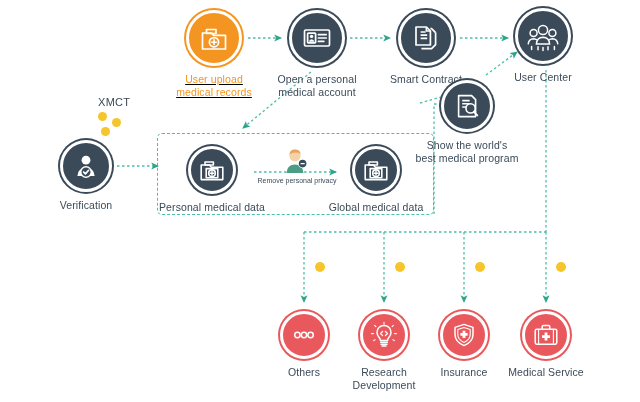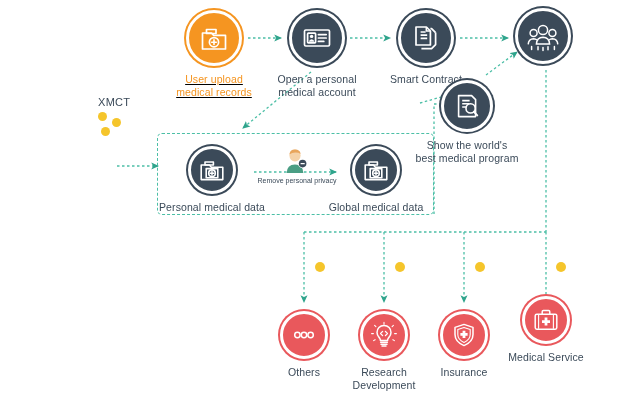--- a/index.html
+++ b/index.html
@@ -113,20 +113,31 @@
     <svg width="26" height="26" viewBox="0 0 26 26">
       <ellipse cx="12" cy="7.5" rx="5.6" ry="5.9" fill="#f5d2a8"></ellipse>
       <path d="M6.4,6.6 q0.4,-5.2 5.6,-5.2 q5.2,0 5.6,4.6 q-1.6,-1.4 -5.2,-1.4 q-3.6,0 -6,2z" fill="#e8a55c"></path>
       <path d="M3.6,25 q0.3,-8.3 8.4,-8.5 q8.1,0.2 8.4,8.5 z" fill="#4a9e84"></path>
       <circle cx="19.6" cy="15.6" r="4.6" fill="#ffffff"></circle>
       <circle cx="19.6" cy="15.6" r="3.8" fill="#3b4a59"></circle>
       <rect x="17.5" y="14.9" width="4.3" height="1.4" rx="0.5" fill="#ffffff"></rect>
     </svg>
   </div>
 
+  <div class="node" style="left:30px;top:140px;width:112px;">
+    <div class="disc dark" style="width:52px;height:52px;">
+      <svg width="30" height="30" viewBox="0 0 30 30" fill="none" stroke="#ffffff" stroke-width="1.6">
+        <circle cx="15" cy="9.2" r="4.4" fill="#ffffff" stroke="none"></circle>
+        <path d="M6.4,25 q0.4,-8 8.6,-8.2 q8.2,0.2 8.6,8.2 z" fill="#ffffff" stroke="none"></path>
+        <circle cx="15" cy="21" r="5.2" fill="#3b4a59" stroke="#ffffff" stroke-width="1.4"></circle>
+        <path d="M12.6,21 l1.8,1.9 l3.2,-3.6" stroke="#ffffff" stroke-width="1.7" stroke-linecap="round" stroke-linejoin="round" fill="none"></path>
+      </svg>
+    </div>
+    <div class="caption">Verification</div>
+  </div>
 
   <div class="node" style="left:158px;top:10px;width:112px;text-decoration:underline;">
     <div class="disc orange" style="width:56px;height:56px;">
       <svg width="32" height="32" viewBox="0 0 32 32" fill="none" stroke="#ffffff" stroke-width="1.7" stroke-linejoin="round">
         <path d="M4.5,11 h9 l2.2,2.4 h11.8 v13.6 h-23 z"></path>
         <path d="M8.5,7.5 h9.5 v4 h-9.5 z"></path>
         <circle cx="16" cy="20.2" r="4.6"></circle>
         <path d="M16,17.9 v4.6 M13.7,20.2 h4.6" stroke-width="1.6" stroke-linecap="round"></path>
       </svg>
     </div>
@@ -166,20 +177,21 @@
       <svg width="34" height="32" viewBox="0 0 34 32" fill="none" stroke="#ffffff" stroke-width="1.5">
         <circle cx="17" cy="10" r="4.6"></circle>
         <path d="M10.4,24 q0.4,-6.6 6.6,-6.8 q6.2,0.2 6.6,6.8 z"></path>
         <circle cx="7.6" cy="13" r="3.5"></circle>
         <path d="M2.2,24.4 q0.3,-5.4 5.4,-5.6 q2.1,0.1 3.4,1.2"></path>
         <circle cx="26.4" cy="13" r="3.5"></circle>
         <path d="M31.8,24.4 q-0.3,-5.4 -5.4,-5.6 q-2.1,0.1 -3.4,1.2"></path>
         <path d="M12,26.8 v3 M17,27.6 v3 M22,26.8 v3 M5.6,26.6 v3 M28.4,26.6 v3" stroke-linecap="round"></path>
       </svg>
     </div>
+    <div class="caption">User Center</div>
   </div>
 
   <div class="node" style="left:411px;top:80px;width:112px;">
     <div class="disc dark" style="width:52px;height:52px;">
       <svg width="30" height="30" viewBox="0 0 30 30" fill="none" stroke="#ffffff" stroke-width="1.6" stroke-linejoin="round">
         <path d="M6.6,4.6 h13 l4,4 v17 h-17 z"></path>
         <path d="M10.2,9.6 h7.4 M10.2,12.8 h7.4 M10.2,16 h5"></path>
         <circle cx="18.6" cy="17.4" r="4.6" fill="#3b4a59"></circle>
         <path d="M21.9,20.8 l3.4,3.6" stroke-linecap="round" stroke-width="1.9"></path>
       </svg>
@@ -242,21 +254,21 @@
     <div class="disc red" style="width:48px;height:48px;">
       <svg width="28" height="28" viewBox="0 0 28 28" fill="none" stroke="#ffffff" stroke-width="1.5" stroke-linejoin="round">
         <path d="M14,3.4 l9,3 v7.2 c0,6 -5,9.4 -9,11 c-4,-1.6 -9,-5 -9,-11 v-7.2z"></path>
         <path d="M14,6.4 l6.2,2.1 v5.1 c0,4.2 -3.4,6.6 -6.2,7.8 c-2.8,-1.2 -6.2,-3.6 -6.2,-7.8 v-5.1z" stroke-width="1.1"></path>
         <path d="M12.6,9.8 h2.8 v2.2 h2.2 v2.8 h-2.2 v2.2 h-2.8 v-2.2 h-2.2 v-2.8 h2.2z" fill="#ffffff" stroke="none"></path>
       </svg>
     </div>
     <div class="caption">Insurance</div>
   </div>
 
-  <div class="node" style="left:497px;top:296px;width:98px;">
+  <div class="node" style="left:497px;top:311px;width:98px;">
     <div class="disc red" style="width:48px;height:48px;">
       <svg width="28" height="28" viewBox="0 0 28 28" fill="none" stroke="#ffffff" stroke-width="1.5" stroke-linejoin="round">
         <rect x="3.2" y="8.2" width="21.6" height="15" rx="1.6"></rect>
         <path d="M10.2,8.2 v-2.4 q0,-1.2 1.2,-1.2 h5.2 q1.2,0 1.2,1.2 v2.4"></path>
         <path d="M12.6,11.6 h2.8 v2.6 h2.6 v2.8 h-2.6 v2.6 h-2.8 v-2.6 h-2.6 v-2.8 h2.6z" fill="#ffffff" stroke="none"></path>
         <path d="M6.6,8.6 v14.2 M21.4,8.6 v14.2" stroke-width="1.1"></path>
       </svg>
     </div>
     <div class="caption">Medical Service</div>
   </div>

